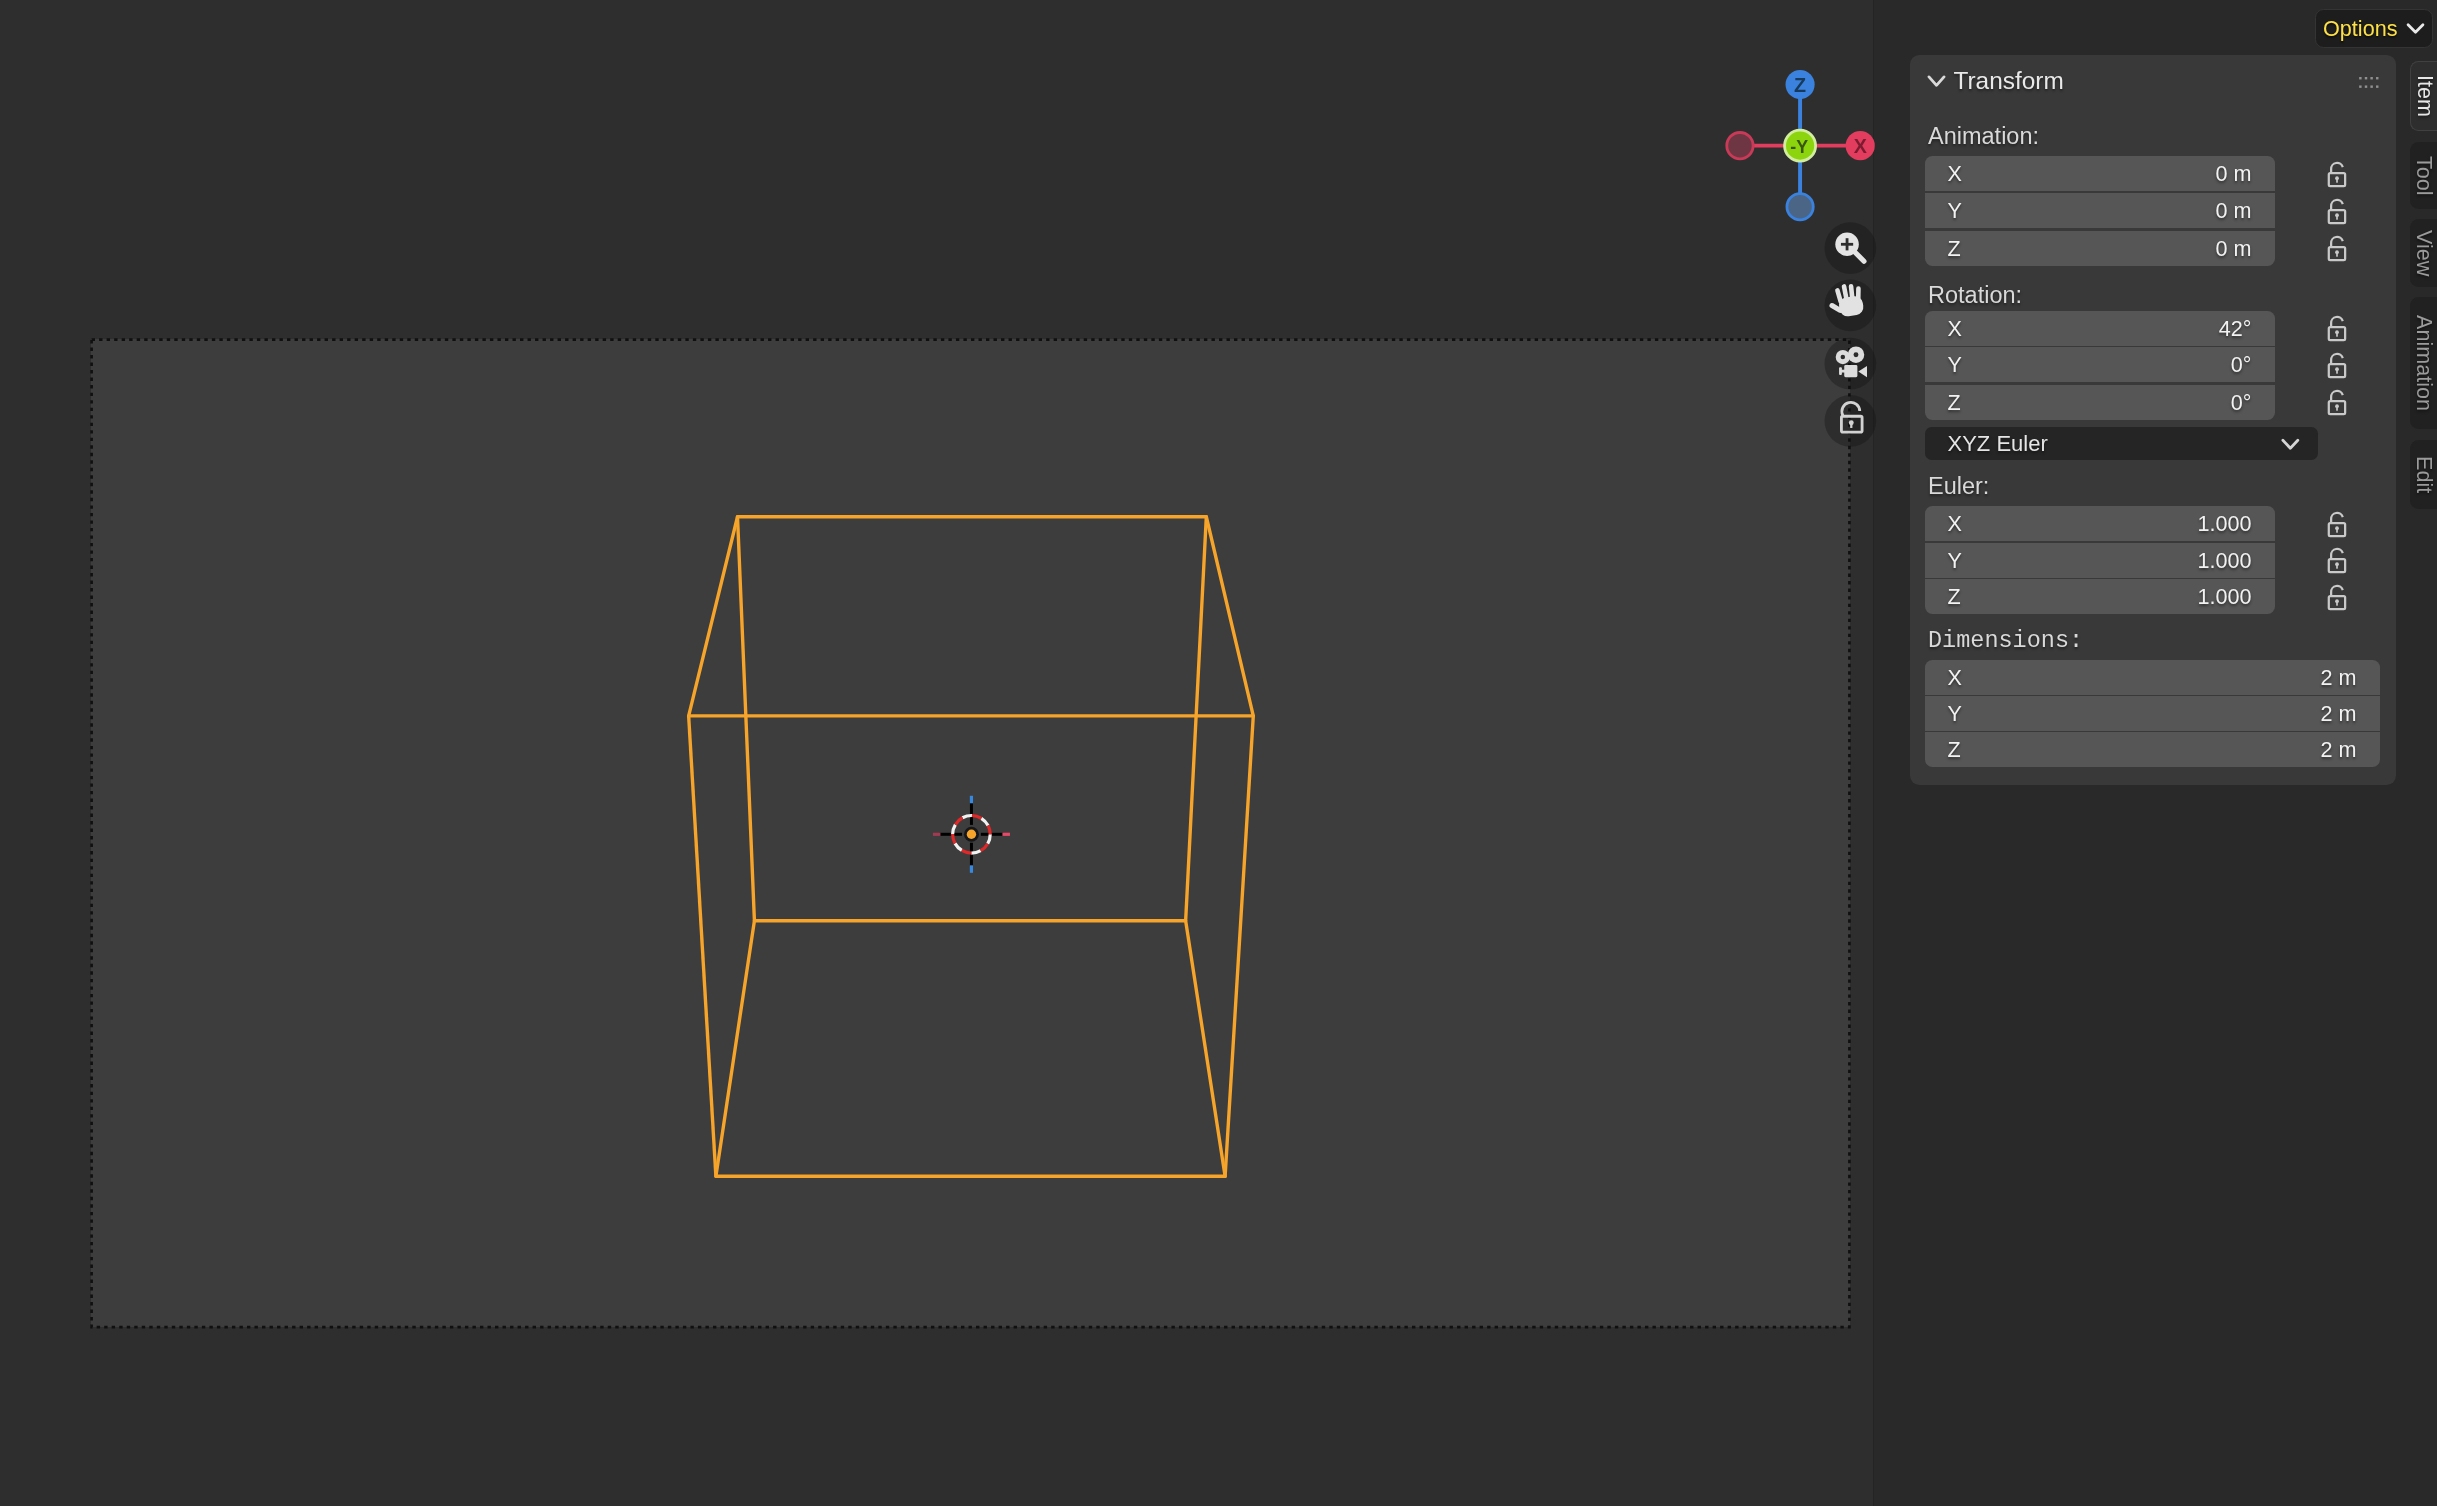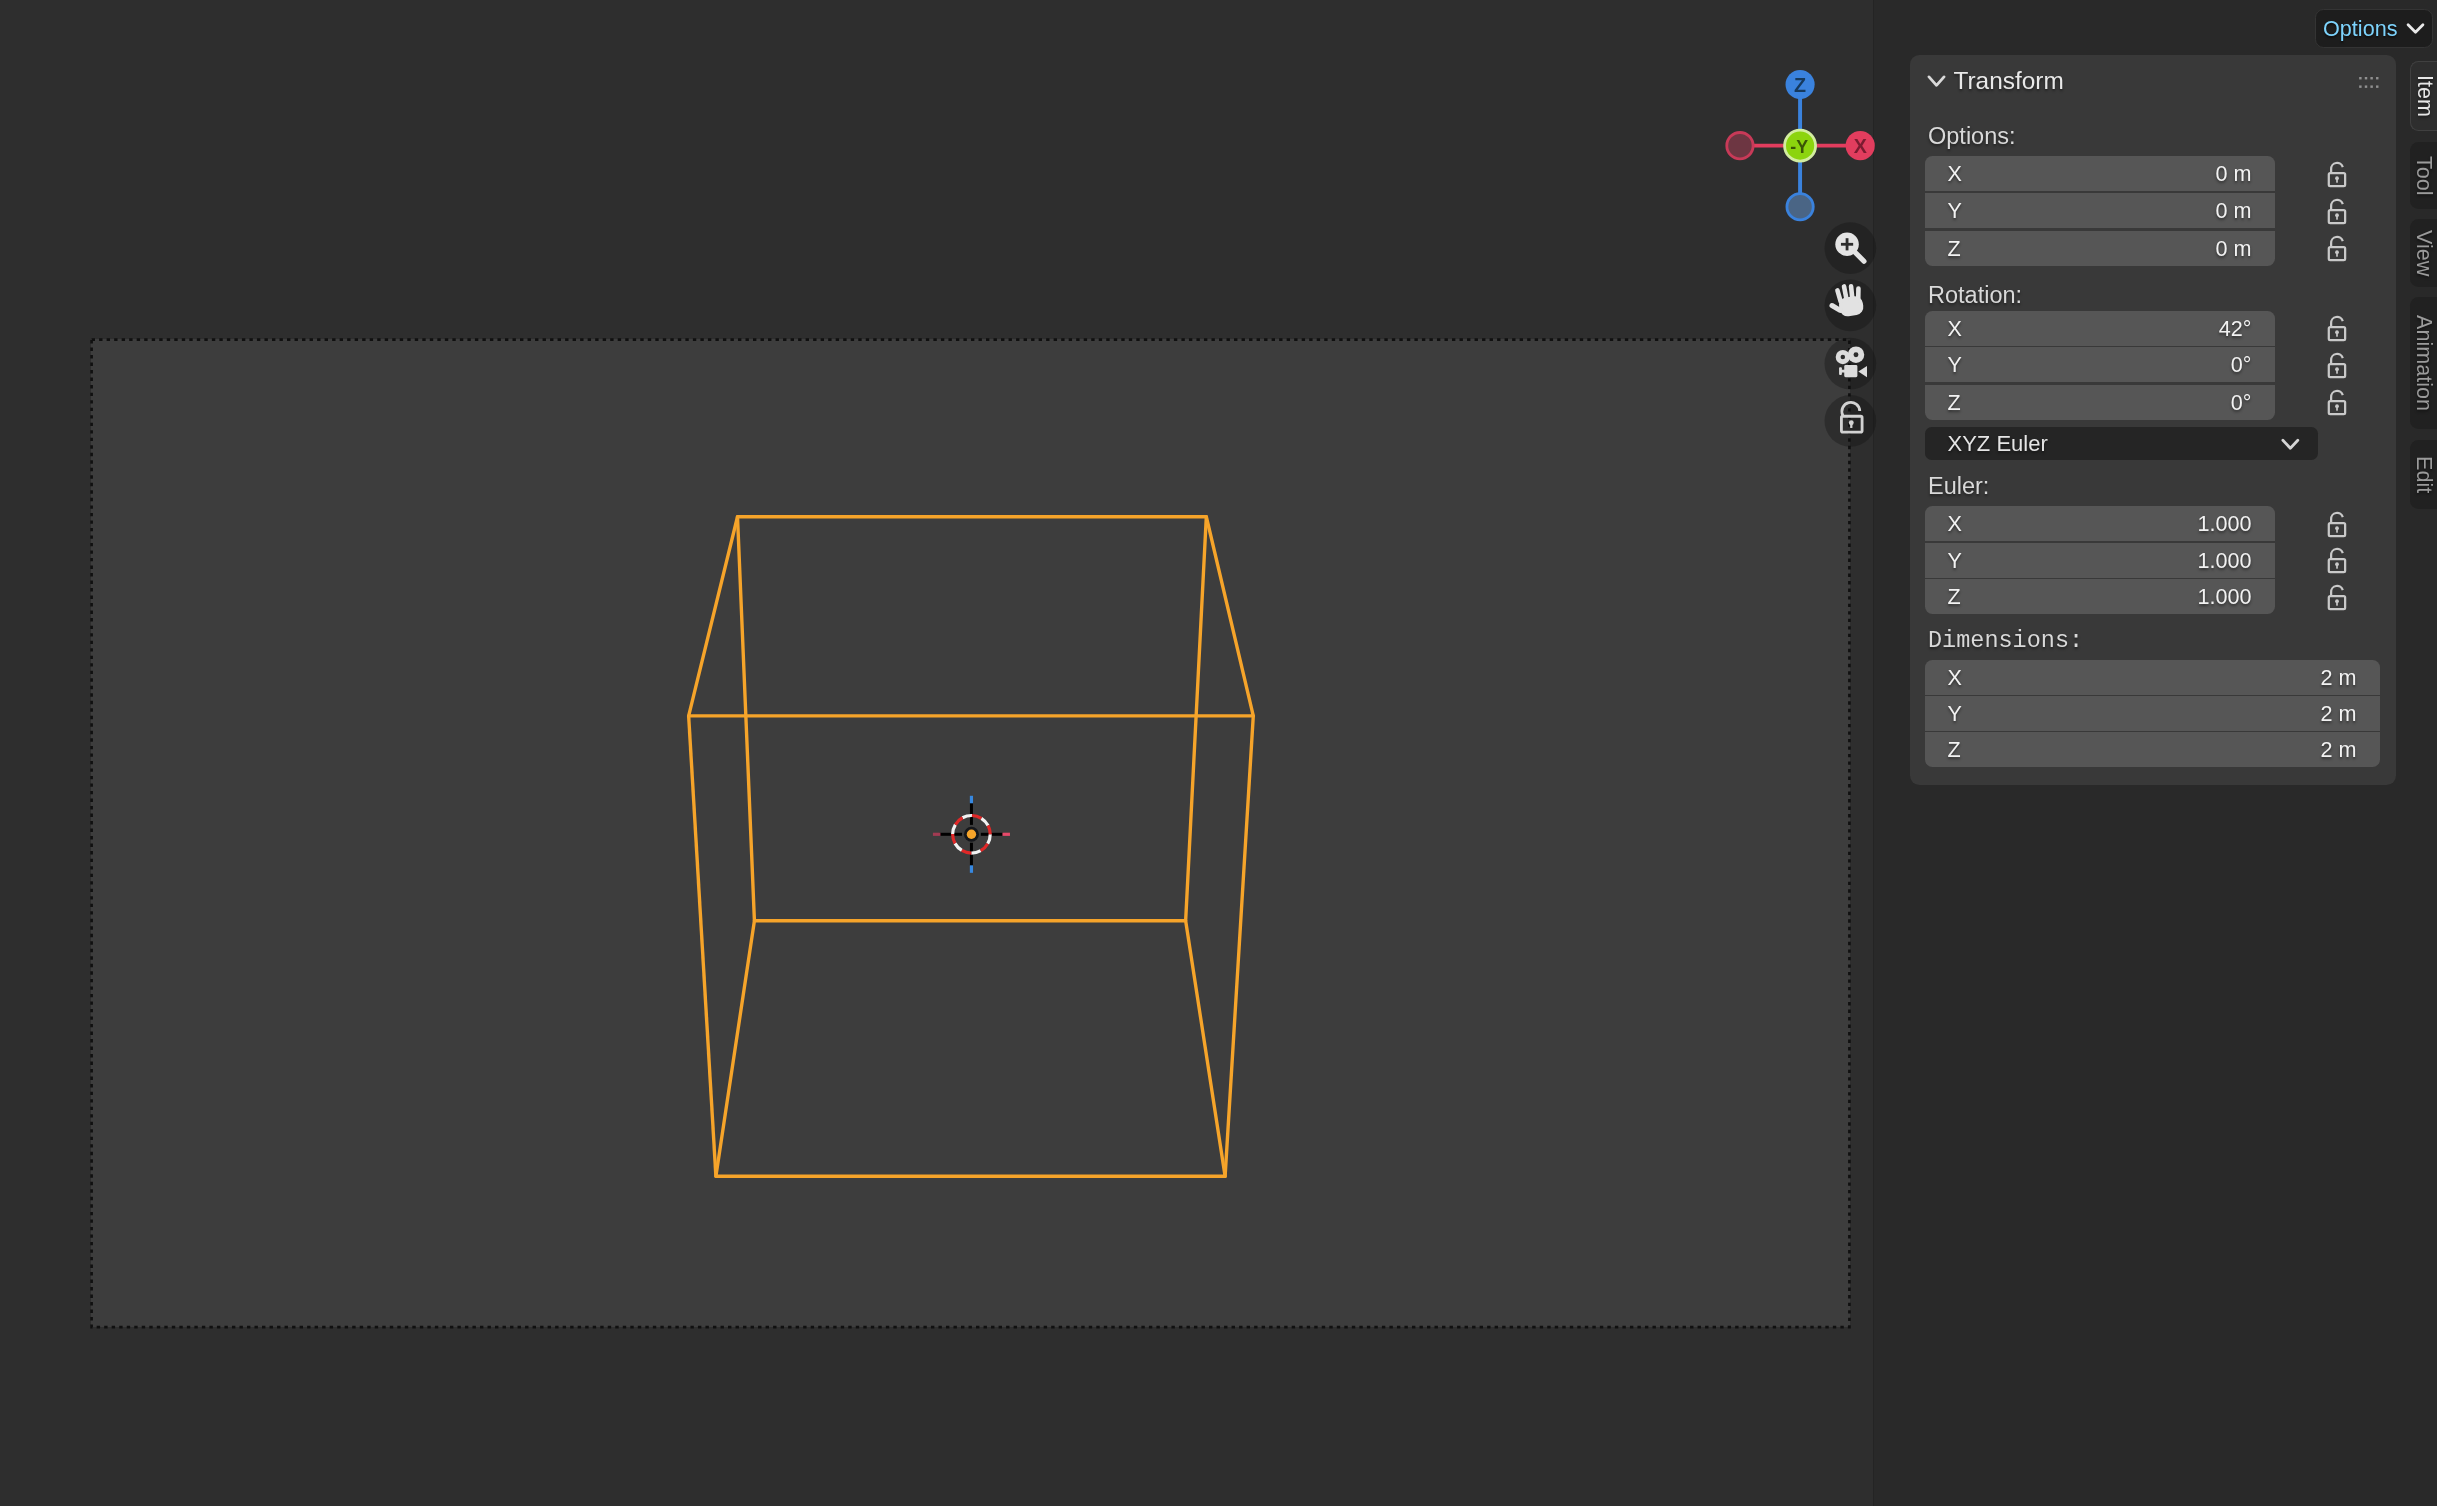--- a/index.html
+++ b/index.html
@@ -7,21 +7,21 @@
     font-family:"Liberation Sans", sans-serif; -webkit-font-smoothing:antialiased; }
   #stage { position:relative; width:2438px; height:1507px; }
   #viewport { position:absolute; left:0; top:0; width:1873px; height:1507px; background:#2e2e2e; }
   #cam { position:absolute; left:91px; top:339px; width:1759px; height:988px; background:#3d3d3d; }
   #sidebar { position:absolute; left:1873px; top:0; width:565px; height:1507px; background:#292929; border-left:1.9px solid #242424; }
 
   
   #optbtn { position:absolute; left:2315px; top:9.4px; width:118px; height:39px;
     background:#1d1d1d; border:0.9px solid #343434; border-radius:8.5px;
     display:flex; align-items:center; justify-content:center; gap:8.5px;
-    color:#7dd3fc; font-size:21.6px; text-shadow:0 1.9px 1.9px rgba(0,0,0,.5); }
+    color:#fde047; font-size:21.6px; text-shadow:0 1.9px 1.9px rgba(0,0,0,.5); }
 
   
   #panel { position:absolute; left:1910px; top:55px; width:486px; height:730px;
     background:#393939; border-radius:9.4px; }
   .phead { position:absolute; left:17px; top:12.2px; display:flex; align-items:center; gap:7.5px;
     color:#e9e9e9; font-size:24.4px; text-shadow:0 1.9px 2.8px rgba(0,0,0,.45);text-align:center; }
   .grip { position:absolute; left:449px; top:21.6px; width:20px; height:12.2px; }
   .lbl { position:absolute; color:#d9d9d9; font-size:23.5px; text-shadow:0 1.9px 2.8px rgba(0,0,0,.45); }
   .row { position:absolute; left:15px; width:350px; height:35px; background:#565656;
     display:flex; align-items:center; justify-content:space-between;
@@ -160,21 +160,21 @@
           <rect x="6" y="0" width="2.6" height="2.6"></rect>
           <rect x="12" y="0" width="2.6" height="2.6"></rect>
           <rect x="18" y="0" width="2.6" height="2.6"></rect>
         <rect x="0" y="9" width="2.6" height="2.6"></rect>
           <rect x="6" y="9" width="2.6" height="2.6"></rect>
           <rect x="12" y="9" width="2.6" height="2.6"></rect>
           <rect x="18" y="9" width="2.6" height="2.6"></rect>
       </g>
     </svg>
 
-    <div class="lbl" style="left:18px; top:68px;">Options:</div>
+    <div class="lbl" style="left:18px; top:68px;">Animation:</div>
     <div class="row r-top" style="top:101px;">
         <span>X</span>
         <span>0 m</span>
       </div>
     <div class="row" style="top:138px;">
         <span>Y</span>
         <span>0 m</span>
       </div>
     <div class="row r-bot" style="top:176px;">
         <span>Z</span>

